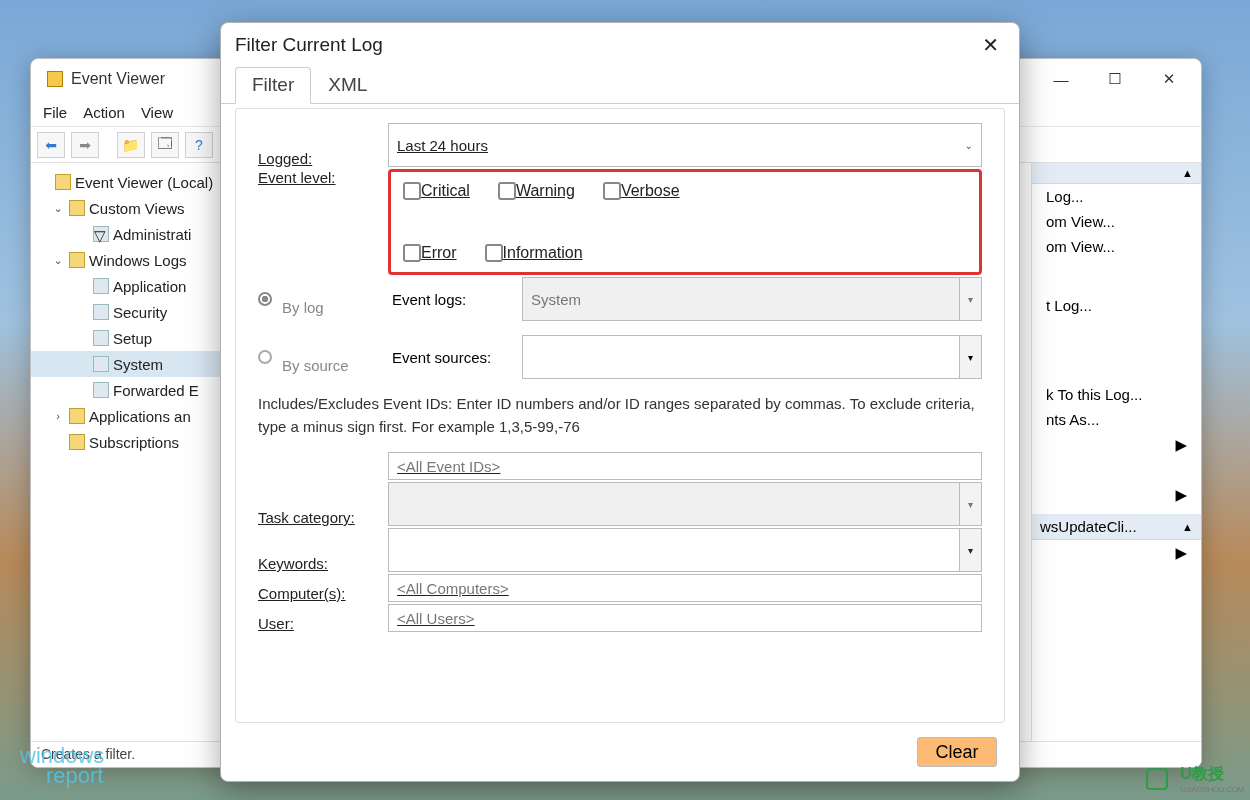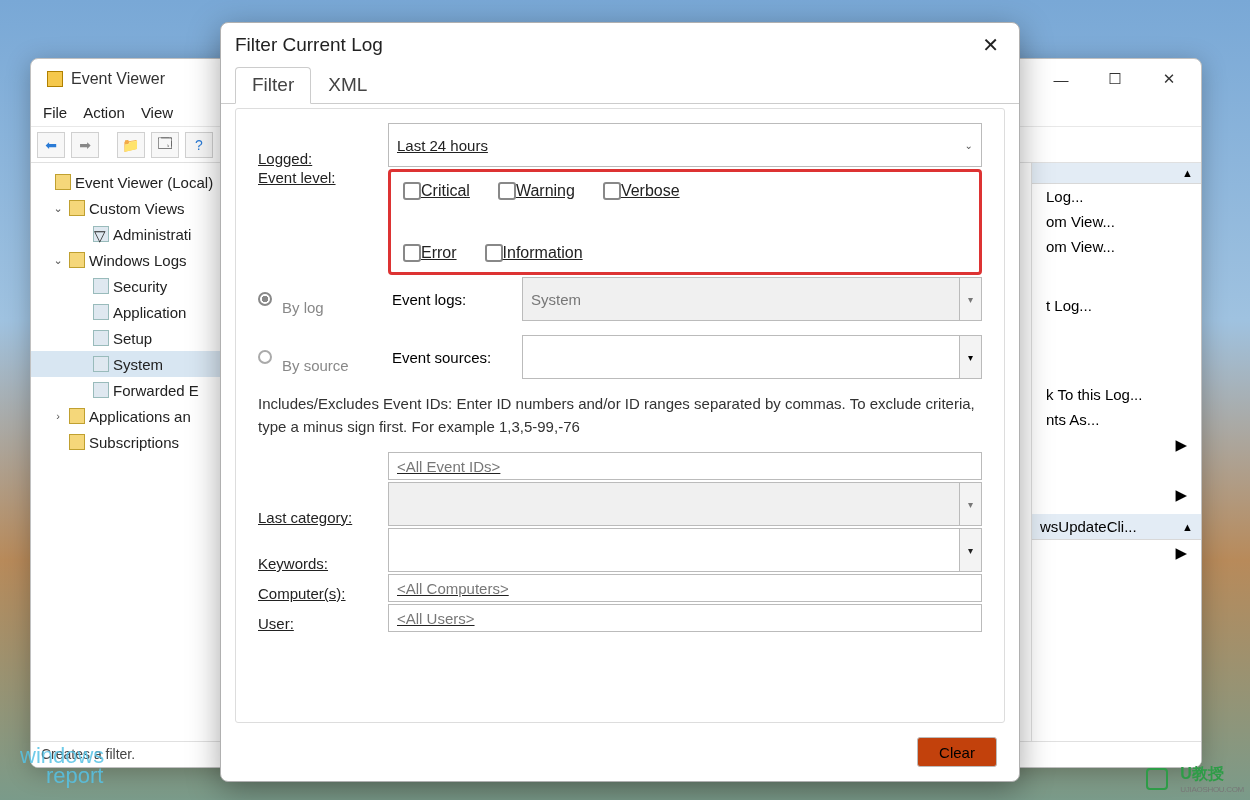--- a/index.html
+++ b/index.html
@@ -60,21 +60,21 @@
 .radio-row { display:flex; align-items:center; margin-bottom:14px; padding-left:0; }
 .radio { width:14px; height:14px; border:2px solid #aaa; border-radius:50%; margin-right:10px; }
 .radio.sel { border-color:#888; background:radial-gradient(circle,#888 45%,transparent 50%); }
 .radio-lab { width:110px; color:#888; font-size:15px;margin-top:16px; }
 .sublab { width:130px; font-size:15px; }
 
 .hint { font-size:15px; color:#333; margin:6px 0 14px; line-height:1.5; }
 .input { height:28px; border:1px solid #bbb; padding:0 8px; font-size:15px; display:flex; align-items:center; background:#fff; color:#777; }
 
 .btn-row { display:flex; justify-content:flex-end; padding:0 22px 14px; }
-.btn { min-width:80px; height:30px; border:1px solid #bbb; background:#c2410c; border-radius:3px; font-size:15px; display:flex; align-items:center; justify-content:center; }
+.btn { min-width:80px; height:30px; border:1px solid #bbb; background:#fdba74; border-radius:3px; font-size:18px; display:flex; align-items:center; justify-content:center; }
 
 .wm1 { position:absolute; left:20px; bottom:14px; color:#56c3e6; font-size:22px; font-weight:300; line-height:.9; opacity:.85; }
 .wm2 { position:absolute; right:6px; bottom:6px; color:#2e9c47; font-size:16px; font-weight:700; display:flex; align-items:center; gap:12px; }
 .wm2 .ico { width:22px; height:22px; border:2px solid #2e9c47; border-radius:4px; }
 .wm2 small{display:block;font-size:8px;font-weight:400;color:#777;letter-spacing:-.3px;}
 </style>
 </head>
 <body>
 
 <div class="main-window">
@@ -118,26 +118,26 @@
           <span>Administrati</span>
         </div>
       <div class="tree-row d1">
           <span class="exp">⌄</span>
           <span class="ticon"></span>
           <span>Windows Logs</span>
         </div>
       <div class="tree-row d2">
           <span class="exp"></span>
           <span class="ticon log"></span>
+          <span>Application</span>
+        </div>
+      <div class="tree-row d2">
+          <span class="exp"></span>
+          <span class="ticon log"></span>
           <span>Security</span>
-        </div>
-      <div class="tree-row d2">
-          <span class="exp"></span>
-          <span class="ticon log"></span>
-          <span>Application</span>
         </div>
       <div class="tree-row d2">
           <span class="exp"></span>
           <span class="ticon log"></span>
           <span>Setup</span>
         </div>
       <div class="tree-row d2 sel">
           <span class="exp"></span>
           <span class="ticon log"></span>
           <span>System</span>
@@ -254,21 +254,21 @@
     <div class="hint">Includes/Excludes Event IDs: Enter ID numbers and/or ID ranges separated by commas. To exclude criteria, type a minus sign first. For example 1,3,5-99,-76</div>
 
     <div class="row">
         <div class="lab"></div>
       <div class="input" style="flex:1">
           <span>&lt;All Event IDs&gt;</span>
         </div>
     </div>
 
     <div class="row">
-      <div class="lab">Last category:</div>
+      <div class="lab">Task category:</div>
       <div class="select dd disabled" style="flex:1">
           <span></span>
           <span class="caret-box">▾</span>
         </div>
     </div>
 
     <div class="row">
       <div class="lab">Keywords:</div>
       <div class="select dd" style="flex:1">
           <span></span>

